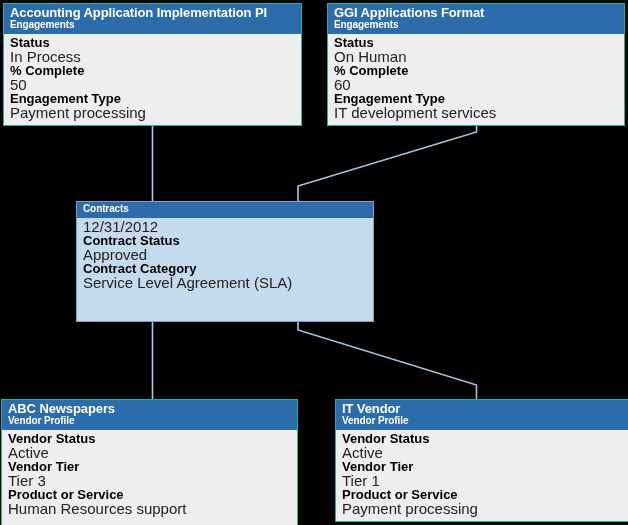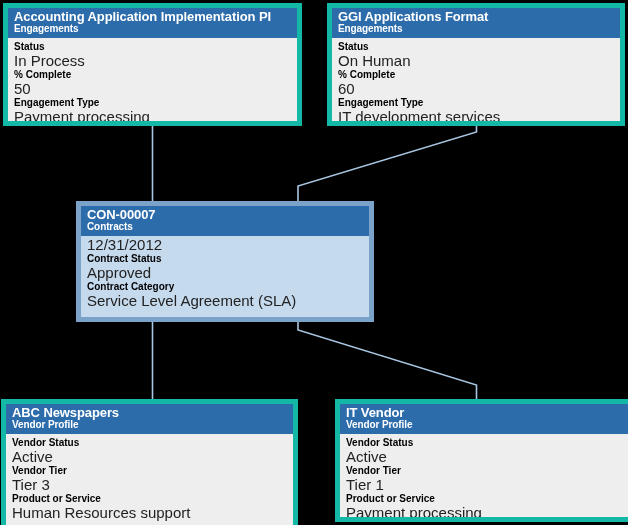--- a/index.html
+++ b/index.html
@@ -28,21 +28,21 @@
     position: absolute;
     left: 0; top: 0;
     width: 628px;
     height: 525px;
     pointer-events: none;
   }
 
   .node {
     position: absolute;
     box-sizing: border-box;
-    border: 5px solid #14b8a6;
+    border: 1px solid #14b8a6;
     background: #eeeeee;
     overflow: hidden;
   }
   .node.blue-body {
     background: #c6daee;
     border-color: #7ba2c9;
   }
 
   .node-header {
     background: #2d6cab;
@@ -60,21 +60,21 @@
     font-size: 10px;
     font-weight: bold;
     white-space: nowrap;
     letter-spacing: -0.1px;
   }
 
   .node-body {
     padding: 2px 0 0 6px;
   }
   .field-label {
-    font-size: 10px;
+    font-size: 13px;
     font-weight: bold;
     color: #000000;
     line-height: 14px;
     white-space: nowrap;
   }
   .field-value {
     font-size: 15px;
     font-weight: normal;
     color: #222222;
     line-height: 14px;
@@ -122,21 +122,20 @@
       <div class="field-value">On Human</div>
       <div class="field-label">% Complete</div>
       <div class="field-value">60</div>
       <div class="field-label">Engagement Type</div>
       <div class="field-value">IT development services</div>
     </div>
   </div>
 
   <div class="node blue-body" style="left:76px; top:201px; width:298px; height:121px;">
     <div class="node-header">
-      <div class="node-title">CON-00007</div>
       <div class="node-subtitle">Contracts</div>
     </div>
     <div class="node-body">
       <div class="field-value">12/31/2012</div>
       <div class="field-label">Contract Status</div>
       <div class="field-value">Approved</div>
       <div class="field-label">Contract Category</div>
       <div class="field-value">Service Level Agreement (SLA)</div>
     </div>
   </div>

